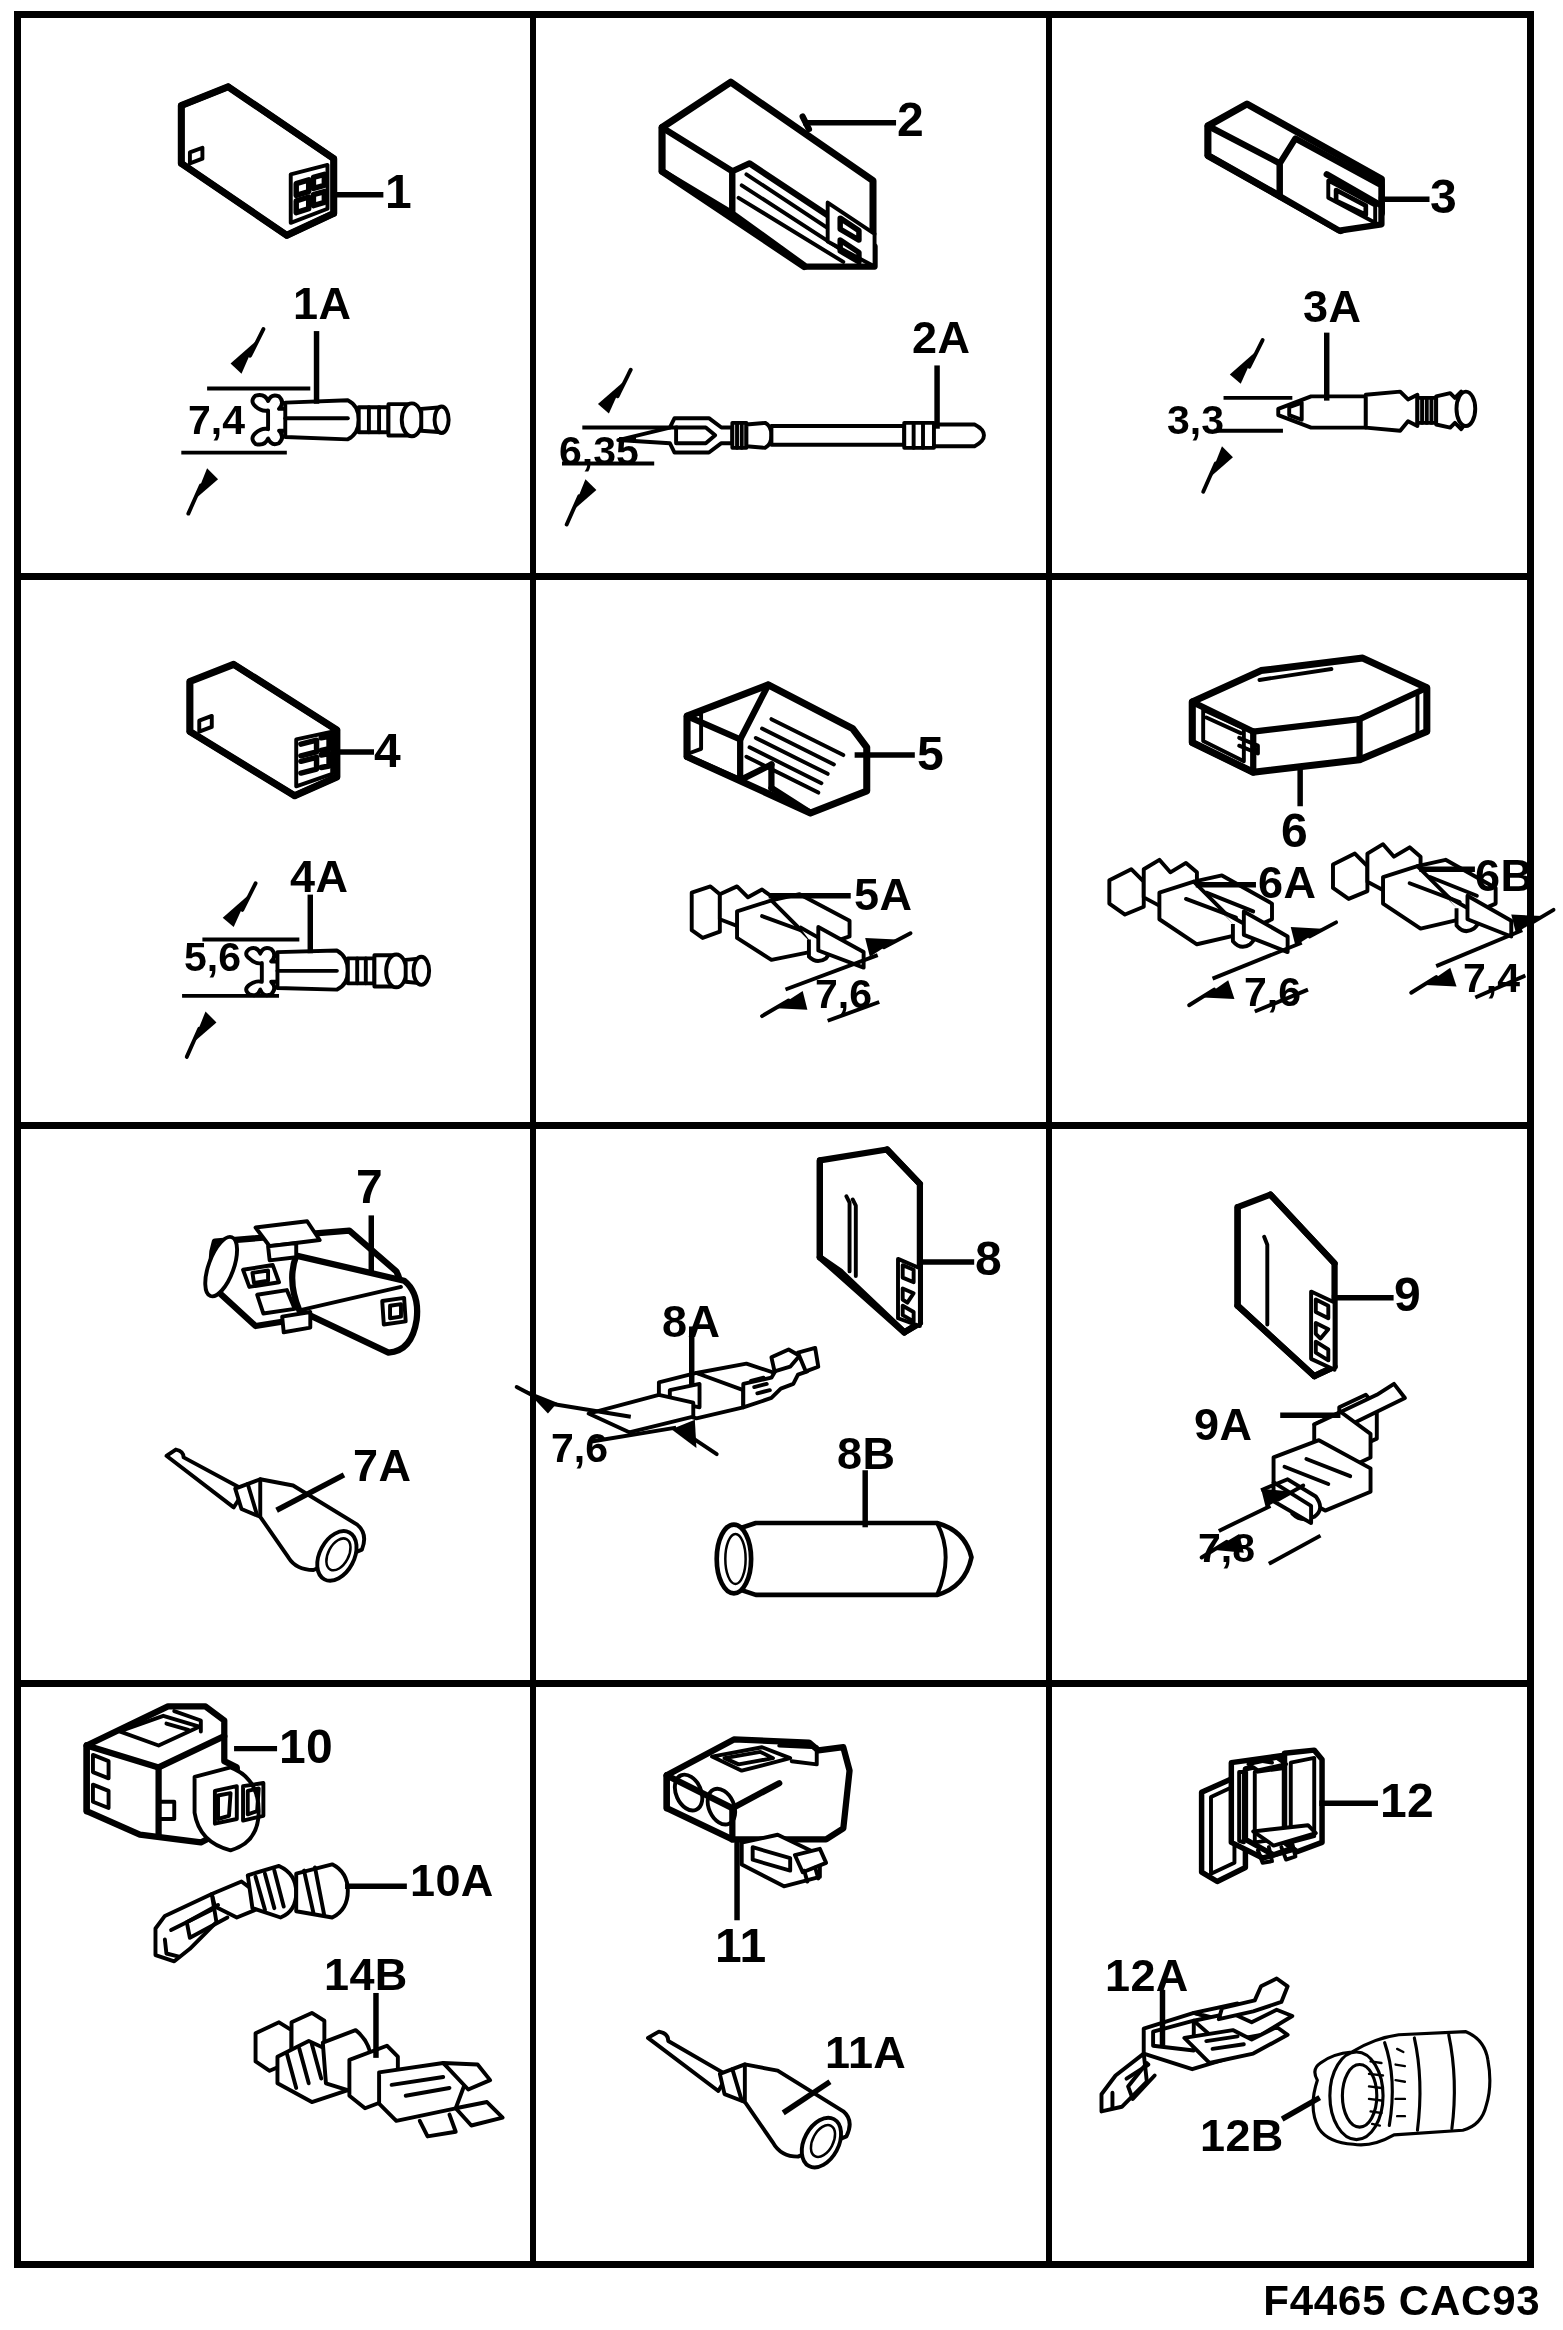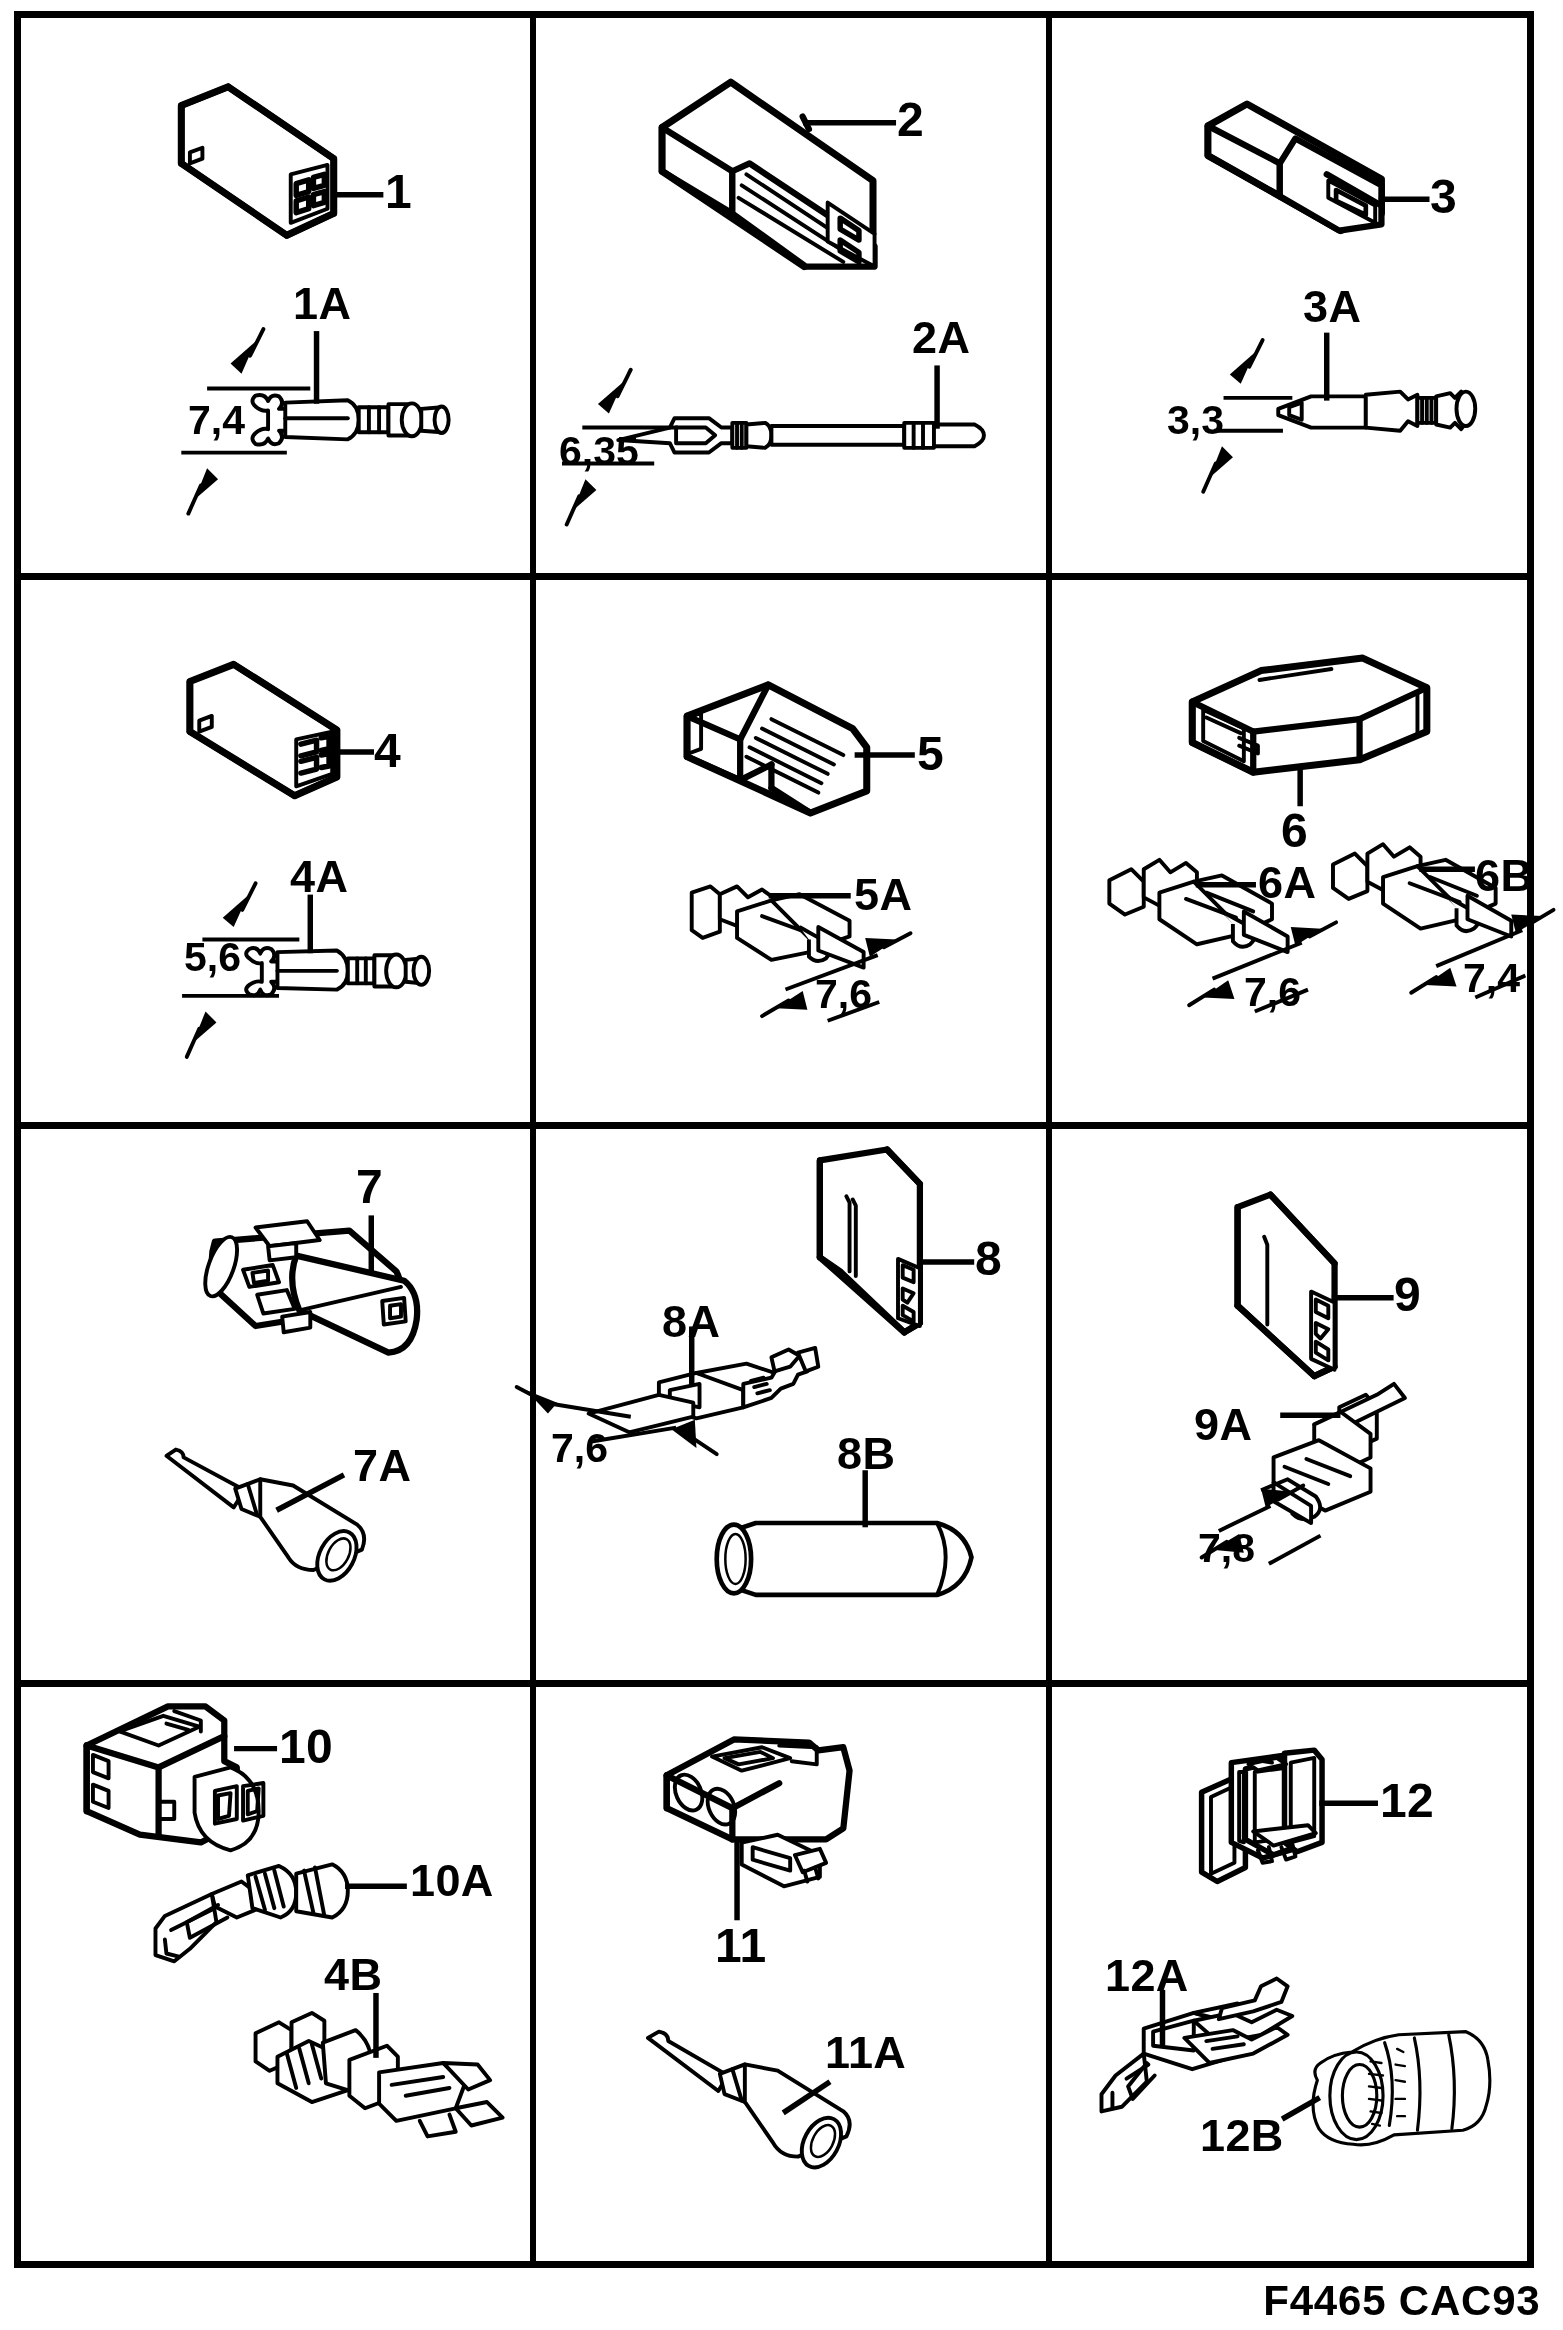--- a/index.html
+++ b/index.html
@@ -462,21 +462,21 @@
         <path class="ln" d="M474 506 L540 496"></path>
         <path class="ln" d="M492 520 L548 510"></path>
         <path class="fillw" d="M540 478 L584 480 L600 500 L572 512 Z"></path>
         <path class="fillw" d="M556 536 L596 528 L616 548 L576 558 Z"></path>
         <path class="ln" d="M510 552 L520 572 L556 566 L548 544"></path>
       </g>
       <path class="leader" d="M454 392 L454 468"></path>
     </svg>
     <div class="label lab-num" style="left:258px;top:34px;">10</div>
     <div class="label lab-sub" style="left:389px;top:169px;">10A</div>
-    <div class="label lab-sub" style="left:303px;top:263px;">4B</div>
+    <div class="label lab-sub" style="left:303px;top:263px;">14B</div>
   </div>
 
   <div class="cell" style="left:537px;top:1689px;width:504px;height:579px;">
     <svg width="504" height="579" viewBox="0 0 645 740">
       <g>
         <path class="fillw" style="stroke-width:8" d="M166 110 L252 64 L348 68 L360 78 L392 74 L400 104 L392 178 L370 192 L250 192 L166 152 Z"></path>
         <path class="lnH" d="M166 110 L166 152"></path>
         <path class="lnH" d="M166 110 L250 152"></path>
         <path class="lnH" d="M250 152 L250 192"></path>
         <path class="lnH" d="M250 152 L310 120"></path>

